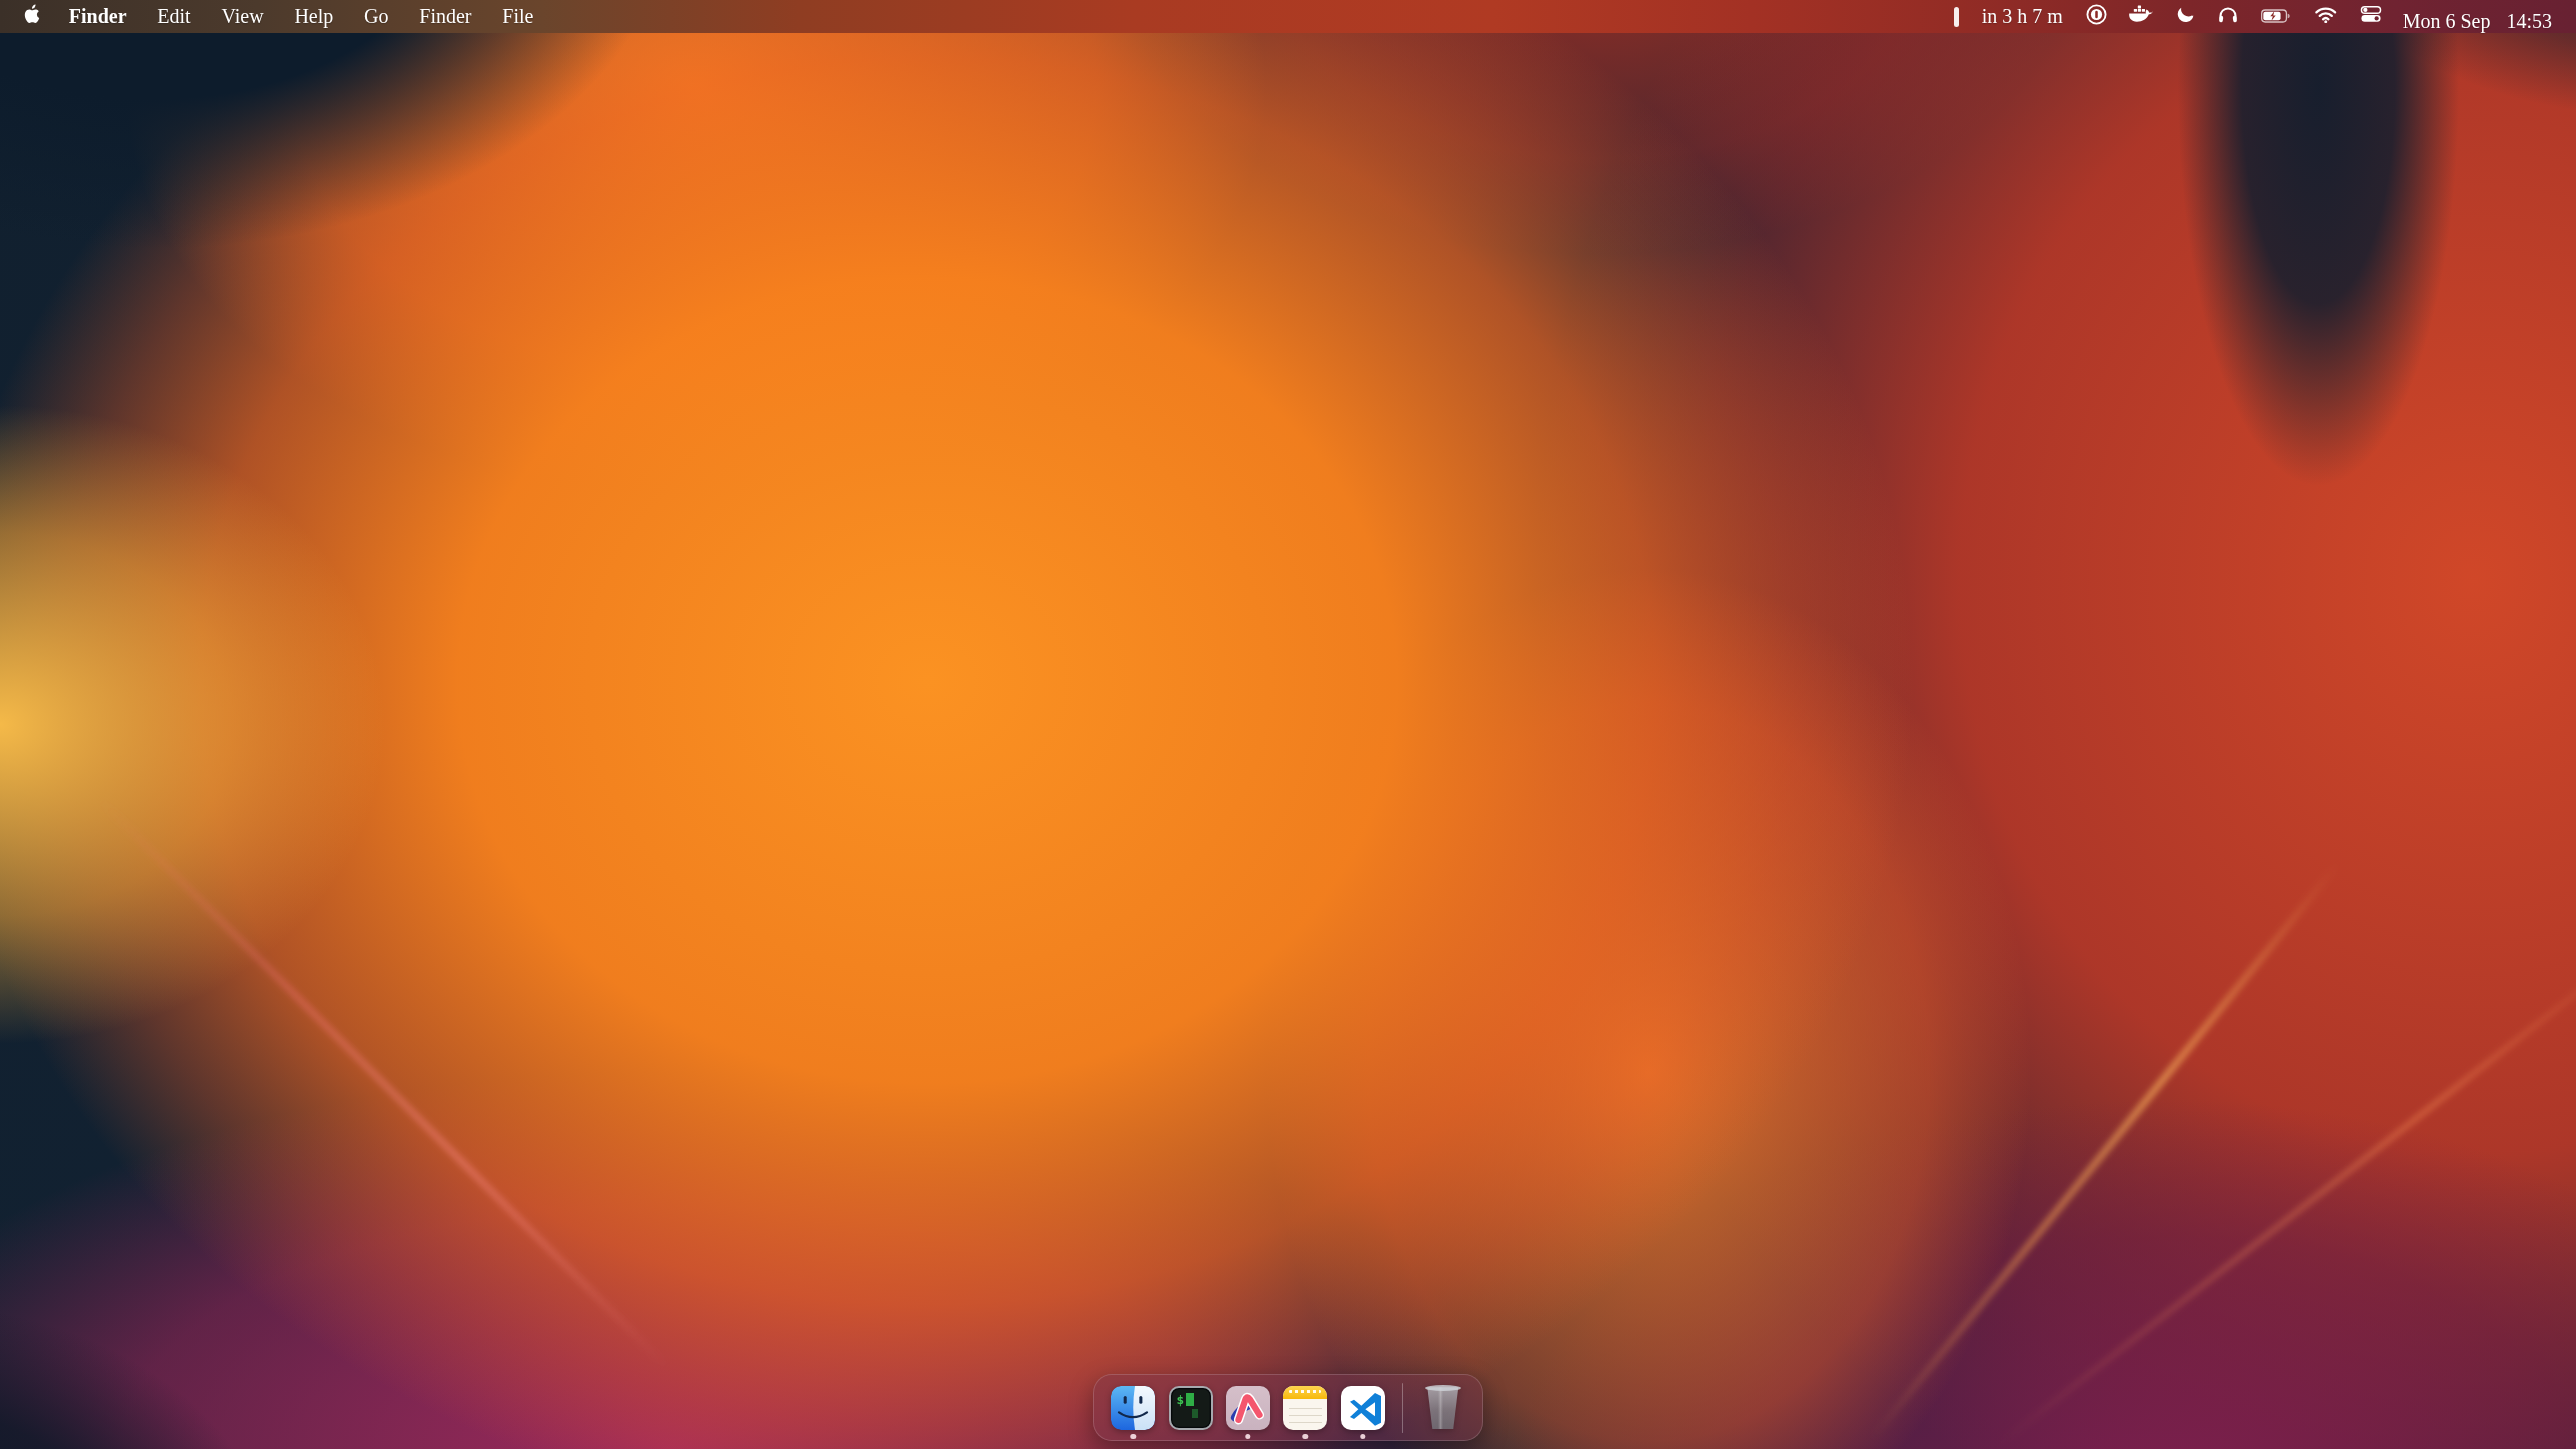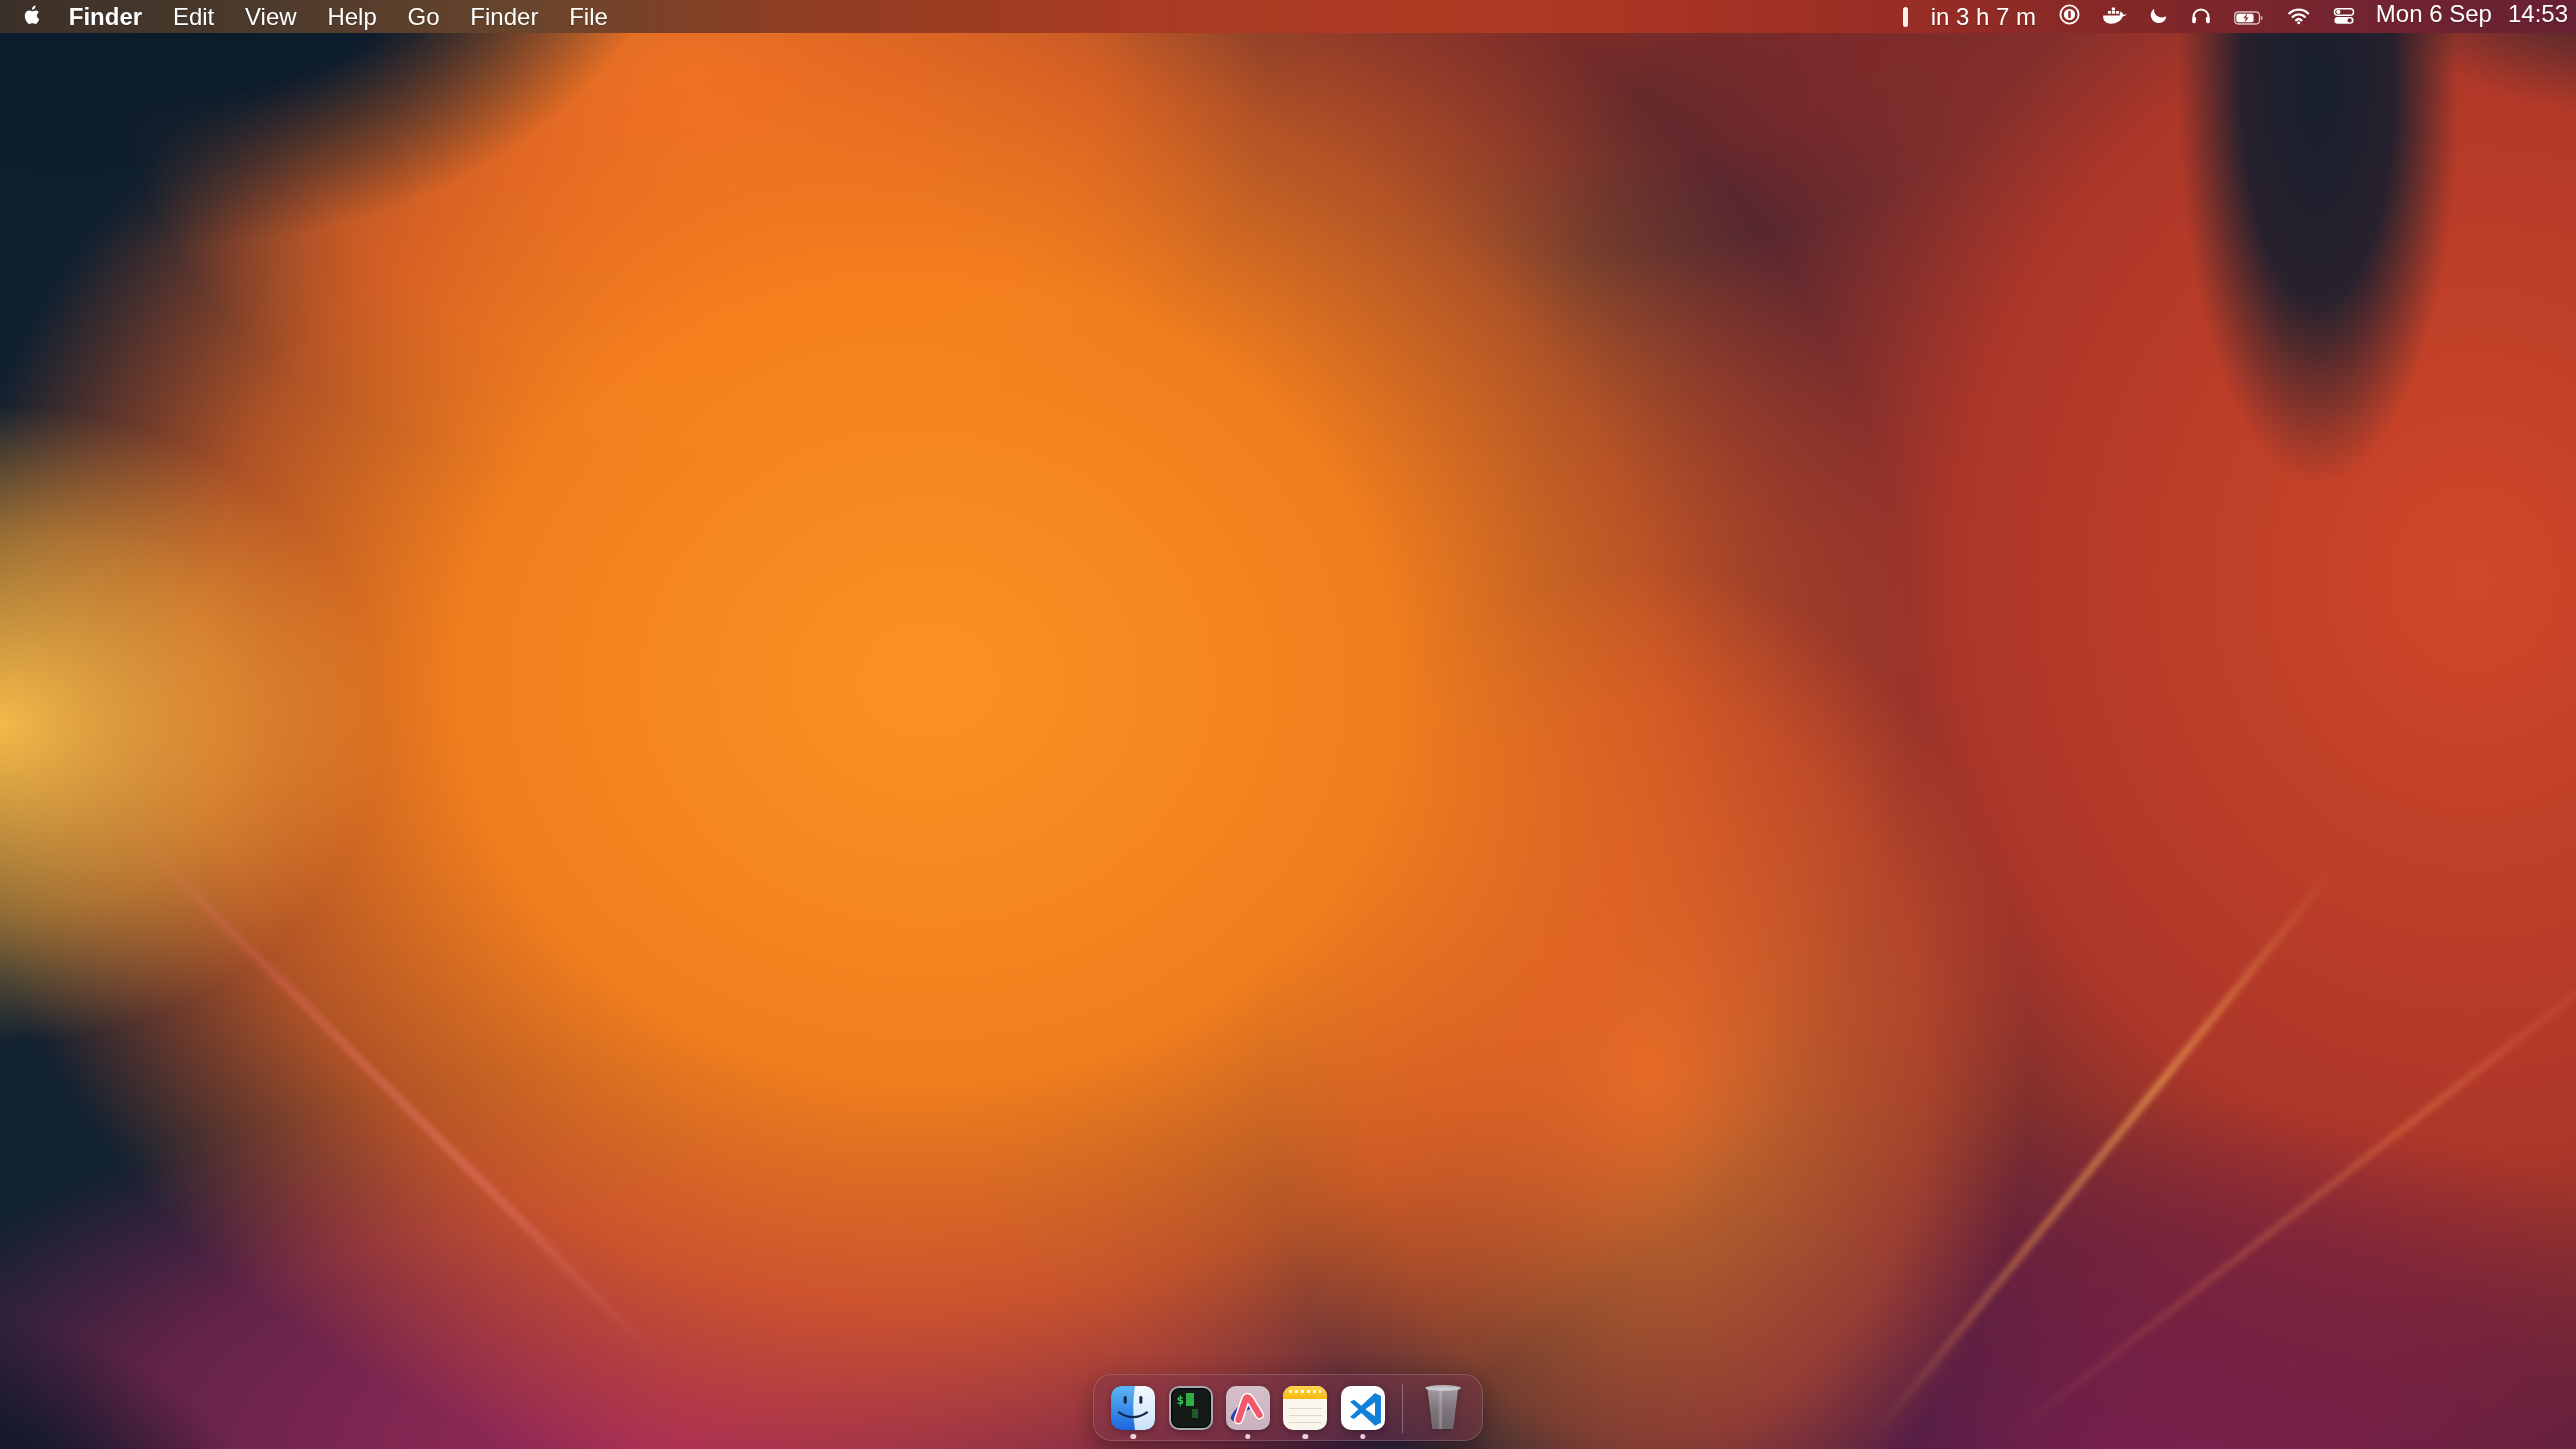--- a/index.html
+++ b/index.html
@@ -30,29 +30,30 @@
             background:linear-gradient(90deg, rgba(255,170,80,0) 0%, rgba(255,170,80,0.55) 30%, rgba(255,185,95,0.7) 55%, rgba(255,170,80,0) 88%); }
   .ridge2 { left:1999px; top:1442px; width:906px; height:5.4px; transform:rotate(-38deg);
             background:linear-gradient(90deg, rgba(255,150,90,0) 0%, rgba(255,150,90,0.35) 35%, rgba(255,150,90,0.45) 60%, rgba(255,150,90,0) 90%); }
   .ridge3 { left:101px; top:798px; width:939px; height:6px; transform:rotate(45deg);
             background:linear-gradient(90deg, rgba(255,120,130,0) 0%, rgba(255,120,130,0.4) 30%, rgba(255,140,140,0.5) 55%, rgba(255,120,130,0) 85%); }
 
   
   .menubar {
     position:absolute; top:0; left:0; right:0; height:33px; z-index:20;
     display:flex; align-items:center; justify-content:space-between;
-    color:#ffffff; font-size:24px;
+    color:#ffffff; font-size:20px;
     background:linear-gradient(90deg,#3b3028 0%,#4c3a2c 10%,#6a452c 21%,#8f3d22 31%,#a93b22 44%,#b03a23 58%,#a33124 68%,#932c25 76%,#7d2629 85%,#702331 93%,#682132 100%);
     text-shadow:0 0.7px 1.3px rgba(0,0,0,0.25);
+    font-family:Liberation Serif, serif;
   }
   .menu-left { display:flex; align-items:center; height:100%; }
   .apple { padding:0 13.4px 0 23px; display:flex; align-items:center; height:100%; }
   .mi { padding:0 15.4px; line-height:33px; white-space:nowrap; }
   .mi.bold { font-weight:700; }
-  .menu-right { display:flex; align-items:flex-start; height:100%; padding-right:8px; }
+  .menu-right { display:flex; align-items:flex-end; height:100%; padding-right:24px; }
   .status-item { display:flex; align-items:center; height:100%; padding:0 11.4px; }
   .hbar { width:5.4px; height:20px; border-radius:2.7px; background:rgba(255,255,255,0.92); }
   .countdown { white-space:nowrap; }
   .clock { display:flex; align-items:center; white-space:nowrap; padding-left:9.4px; }
   .clock .time { margin-left:16px; }
 
   
   .dock { position:absolute; left:0; right:0; bottom:8px; display:flex; justify-content:center; z-index:20; }
   .dock-panel {
     display:flex; align-items:center; height:67px; padding:0 10.7px;

